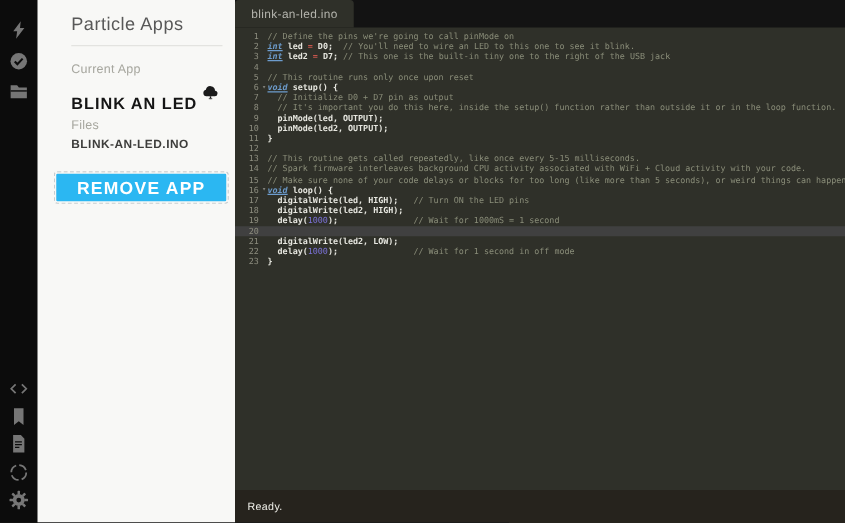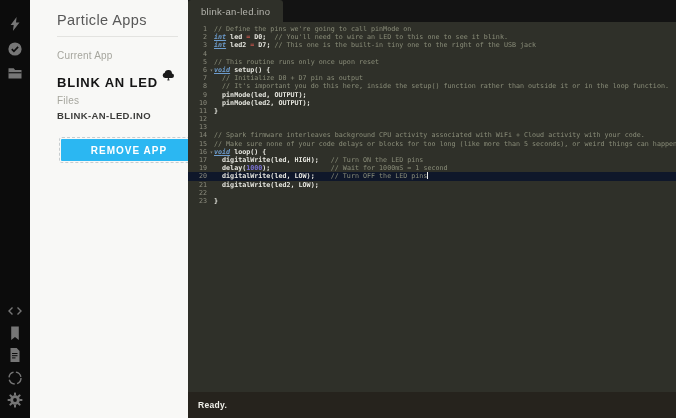--- a/index.html
+++ b/index.html
@@ -14,43 +14,43 @@
   
   .sidebar { position:absolute; left:30px; top:0; width:158px; height:418px; background:#f8f8f6;padding-left:24px; }
   .sb-title { position:absolute; left:27px; top:12px; font-size:14.5px; font-weight:400; color:#585858; letter-spacing:.4px; }
   .sb-divider { position:absolute; left:27px; right:10px; top:36px; height:1px; background:#e3e3e0; }
   .sb-label { position:absolute; left:27px; font-size:10px; color:#a6a69e; letter-spacing:.2px;text-align:center; }
   .sb-app { position:absolute; left:27px; top:64px; font-size:13px; font-weight:700; color:#151515; letter-spacing:.8px; cursor:pointer;margin-top:11px; }
   .sb-cloud { position:absolute; right:12px; top:67px; width:15px; height:12px; }
   .sb-file { position:absolute; left:27px; top:110px; font-size:9.5px; font-weight:700; color:#3d3d3b; letter-spacing:.4px; cursor:pointer; }
   .sb-btn { position:absolute; left:15px; top:139px; width:136px; height:22px; background:#2bb7f2; border:none;
             outline:1px dashed #c7cdd0; outline-offset:1px; border-radius:1px; color:#fff; font-weight:700;
-            font-size:10px; letter-spacing:1px; font-family:"Liberation Sans", sans-serif; cursor:pointer;margin-left:16px; }
+            font-size:14px; letter-spacing:1px; font-family:"Liberation Sans", sans-serif; cursor:pointer; }
 
   
   .editor { position:absolute; left:188px; top:0; right:0; bottom:0; background:#2f3029; }
   .tabbar { position:absolute; left:0; top:0; right:0; height:22px; background:#131313; }
   .tab { display:inline-block; height:22px; line-height:23px; padding:0 13px; background:#2f3029;
          color:#b5b5ae; font-size:9.5px; letter-spacing:.3px; border-radius:3px 3px 0 0; cursor:pointer; }
   .code { position:absolute; left:0; top:22px; right:0; bottom:26px; overflow:hidden; padding-top:3px;
           font-family:"DejaVu Sans Mono", monospace; font-size:6.7px; line-height:8.2px; }
   .cl { display:flex; height:8.2px; white-space:pre; }
-  .cl.active { background:#0f172a; }
+  .cl.active { background:#404040; }
   .gut { position:relative; width:19px; flex:0 0 19px; text-align:right; color:#8d8d7f; user-select:none; }
   .fold { position:absolute; right:-6px; top:0; font-style:normal; font-size:5.5px; color:#80807a; cursor:pointer; }
   .src { padding-left:7px; color:#e7e7e0; font-weight:bold; }
   .tk-c { color:#8a8d79; font-weight:normal; }
   .tk-k { color:#6d9ccd; font-style:italic; font-weight:bold;text-decoration:underline; }
   .tk-b { color:#e7e7e0; font-weight:bold;margin-top:15px; }
   .tk-o { color:#c5554c; font-weight:bold; }
-  .tk-n { color:#7b72d8; font-weight:bold;text-align:right; }
+  .tk-n { color:#7b72d8; font-weight:normal;text-align:right; }
   .cursor { display:inline-block; width:1px; height:7px; background:#f2f2ee; vertical-align:-1px; }
 
   .statusbar { position:absolute; left:0; right:0; bottom:0; height:26px; background:#26231d;
-               color:#f0f0ea; font-size:8.5px; font-weight:700; line-height:27px; padding-left:10px; letter-spacing:.3px; }
+               color:#f0f0ea; font-size:8.5px; font-weight:400; line-height:27px; padding-left:10px; letter-spacing:.3px; }
 </style>
 </head>
 <body>
 
 <div id="app">
 
   <div class="rail">
     <span class="ric" style="top:16px" title="flash-icon">
       <svg viewBox="0 0 16 16" width="16" height="16">
           <path d="M9.6 1L3.6 9h3.1L5.9 15l6.6-8.6H9z" fill="#767676"></path>
@@ -136,27 +136,28 @@
         <div class="cl"><span class="gut">3</span><span class="src"><span class="tk-k">int</span><span class="tk-b"> led2 </span><span class="tk-o">=</span><span class="tk-b"> D7;</span><span class="tk-c"> // This one is the built-in tiny one to the right of the USB jack</span></span></div>
         <div class="cl"><span class="gut">4</span><span class="src"></span></div>
         <div class="cl"><span class="gut">5</span><span class="src"><span class="tk-c">// This routine runs only once upon reset</span></span></div>
         <div class="cl"><span class="gut">6<i class="fold">▾</i></span><span class="src"><span class="tk-k">void</span><span class="tk-b"> setup() {</span></span></div>
         <div class="cl"><span class="gut">7</span><span class="src"><span class="tk-c">  // Initialize D0 + D7 pin as output</span></span></div>
         <div class="cl"><span class="gut">8</span><span class="src"><span class="tk-c">  // It's important you do this here, inside the setup() function rather than outside it or in the loop function.</span></span></div>
         <div class="cl"><span class="gut">9</span><span class="src"><span class="tk-b">  pinMode(led, OUTPUT);</span></span></div>
         <div class="cl"><span class="gut">10</span><span class="src"><span class="tk-b">  pinMode(led2, OUTPUT);</span></span></div>
         <div class="cl"><span class="gut">11</span><span class="src"><span class="tk-b">}</span></span></div>
         <div class="cl"><span class="gut">12</span><span class="src"></span></div>
-        <div class="cl"><span class="gut">13</span></div>
+        <div class="cl"><span class="gut">13</span><span class="src"><span class="tk-c">// This routine gets called repeatedly, like once every 5-15 milliseconds.</span></span></div>
         <div class="cl"><span class="gut">14</span><span class="src"><span class="tk-c">// Spark firmware interleaves background CPU activity associated with WiFi + Cloud activity with your code.</span></span></div>
         <div class="cl"><span class="gut">15</span><span class="src"><span class="tk-c">// Make sure none of your code delays or blocks for too long (like more than 5 seconds), or weird things can happen.</span></span></div>
         <div class="cl"><span class="gut">16<i class="fold">▾</i></span><span class="src"><span class="tk-k">void</span><span class="tk-b"> loop() {</span></span></div>
         <div class="cl"><span class="gut">17</span><span class="src"><span class="tk-b">  digitalWrite(led, HIGH);</span><span class="tk-c">   // Turn ON the LED pins</span></span></div>
+        <div class="cl"><span class="gut">18</span><span class="src"><span class="tk-b">  digitalWrite(led2, HIGH);</span></span></div>
         <div class="cl"><span class="gut">19</span><span class="src"><span class="tk-b">  delay(</span><span class="tk-n">1000</span><span class="tk-b">);</span><span class="tk-c">               // Wait for 1000mS = 1 second</span></span></div>
-        <div class="cl active"><span class="gut">20</span><span class="src"><span class="tk-b">  digitalWrite(led, LOW);</span><span class="tk-c">    // Turn OFF the LED pins</span><span class="cursor"></span></span></div>
+        <div class="cl active"><span class="gut">20</span></div>
         <div class="cl"><span class="gut">21</span><span class="src"><span class="tk-b">  digitalWrite(led2, LOW);</span></span></div>
-        <div class="cl"><span class="gut">22</span></div>
+        <div class="cl"><span class="gut">22</span><span class="src"><span class="tk-b">  delay(</span><span class="tk-n">1000</span><span class="tk-b">);</span><span class="tk-c">               // Wait for 1 second in off mode</span></span></div>
         <div class="cl"><span class="gut">23</span><span class="src"><span class="tk-b">}</span></span></div>
       </div>
     <div class="statusbar"><span>Ready.</span></div>
   </div>
 
 </div>
 
 </body></html>

